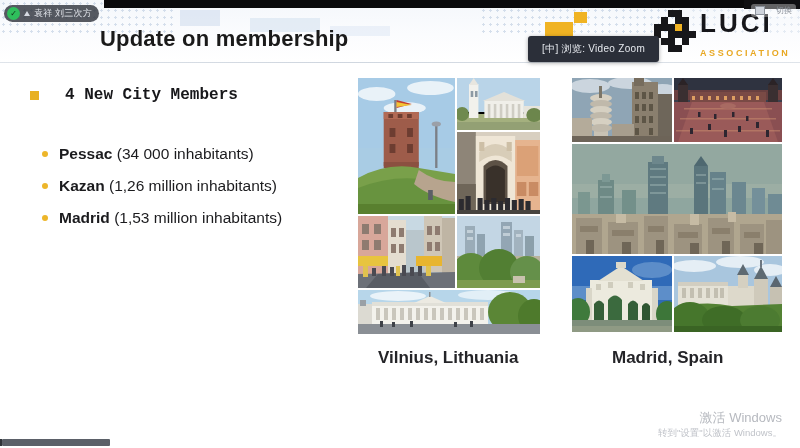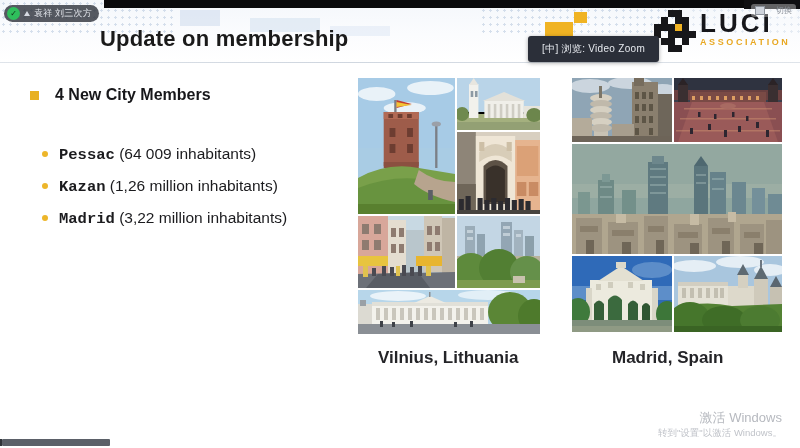--- a/index.html
+++ b/index.html
@@ -64,55 +64,55 @@
     position:absolute;left:46px;top:2px;
   }
   .logo-luci{
     font-family:"Liberation Sans", sans-serif;
     font-weight:bold;font-size:26px;letter-spacing:3px;color:#16161a;
     line-height:26px;
   }
   .logo-assoc{
     font-family:"Liberation Sans", sans-serif;
     font-weight:bold;font-size:9px;letter-spacing:2.6px;color:#e8a823;
-    line-height:11px;margin-top:1px;
+    line-height:11px;margin-top:12px;
   }
 
   
   .slide-title{
     position:absolute;left:52px;top:26px;
     font-size:22px;font-weight:bold;color:#1a1a1a;
     letter-spacing:.2px;
     margin-left:48px;
   }
   .title-rule{
     position:absolute;left:0;top:62px;width:800px;height:1px;
     background:linear-gradient(90deg,#dfe4ea 0%,#cfd6df 40%,#dfe4ea 100%);
   }
 
   
   .bullet-h{
     position:absolute;left:30px;top:86px;
-    display:flex;align-items:center;gap:16px;
+    display:flex;align-items:center;gap:26px;font-family:Liberation Mono, monospace;
   }
   .sq-bullet{
     width:9px;height:9px;background:#e8b021;display:inline-block;flex:none;
   }
   .bullet-h-text{font-size:16px;font-weight:bold;color:#17171a;}
 
   .city-list{position:absolute;left:42px;top:142px;}
   .city-row{
     display:flex;align-items:flex-start;gap:11px;height:32px;
   }
   .dot-bullet{
     width:6px;height:6px;border-radius:50%;background:#edb62a;
     flex:none;margin-top:9px;
   }
   .city-text{font-size:15.5px;color:#1b1b1e;line-height:24px;white-space:nowrap;}
-  .city-text b{font-weight:bold;font-family:Liberation Mono, monospace;}
+  .city-text b{font-weight:bold;}
   .city-text span{font-weight:normal;}
 
   
   .collage{position:absolute;display:grid;gap:2px;background:#ffffff;}
   .collage-left{left:358px;top:78px;width:182px;height:252px;
     grid-template-columns:97px 83px;
     grid-template-rows:52px 82px 72px 44px;}
   .collage-right{left:572px;top:78px;width:210px;height:252px;
     grid-template-columns:100px 108px;
     grid-template-rows:64px 110px 76px;}
@@ -239,35 +239,35 @@
   <div class="bullet-h">
     <span class="sq-bullet"></span>
     <span class="bullet-h-text">4 New City Members</span>
   </div>
 
   <div class="city-list">
     <div class="city-row">
       <span class="dot-bullet"></span>
       <span class="city-text">
         <b>Pessac</b>
-        <span>(64 009 inhabitants)</span>
+        <span>(34 000 inhabitants)</span>
       </span>
     </div>
     <div class="city-row">
       <span class="dot-bullet"></span>
       <span class="city-text">
         <b>Kazan</b>
         <span>(1,26 million inhabitants)</span>
       </span>
     </div>
     <div class="city-row">
       <span class="dot-bullet"></span>
       <span class="city-text">
         <b>Madrid</b>
-        <span>(3,22 million inhabitants)</span>
+        <span>(1,53 million inhabitants)</span>
       </span>
     </div>
   </div>
 
   <div class="collage collage-left">
 
     <div class="ph">
       <svg width="100%" height="100%" viewBox="0 0 97 52" preserveAspectRatio="none">
         <rect width="97" height="52" fill="#b9d4e8"></rect>
         <rect y="34" width="97" height="18" fill="#9fb municipality"></rect>

